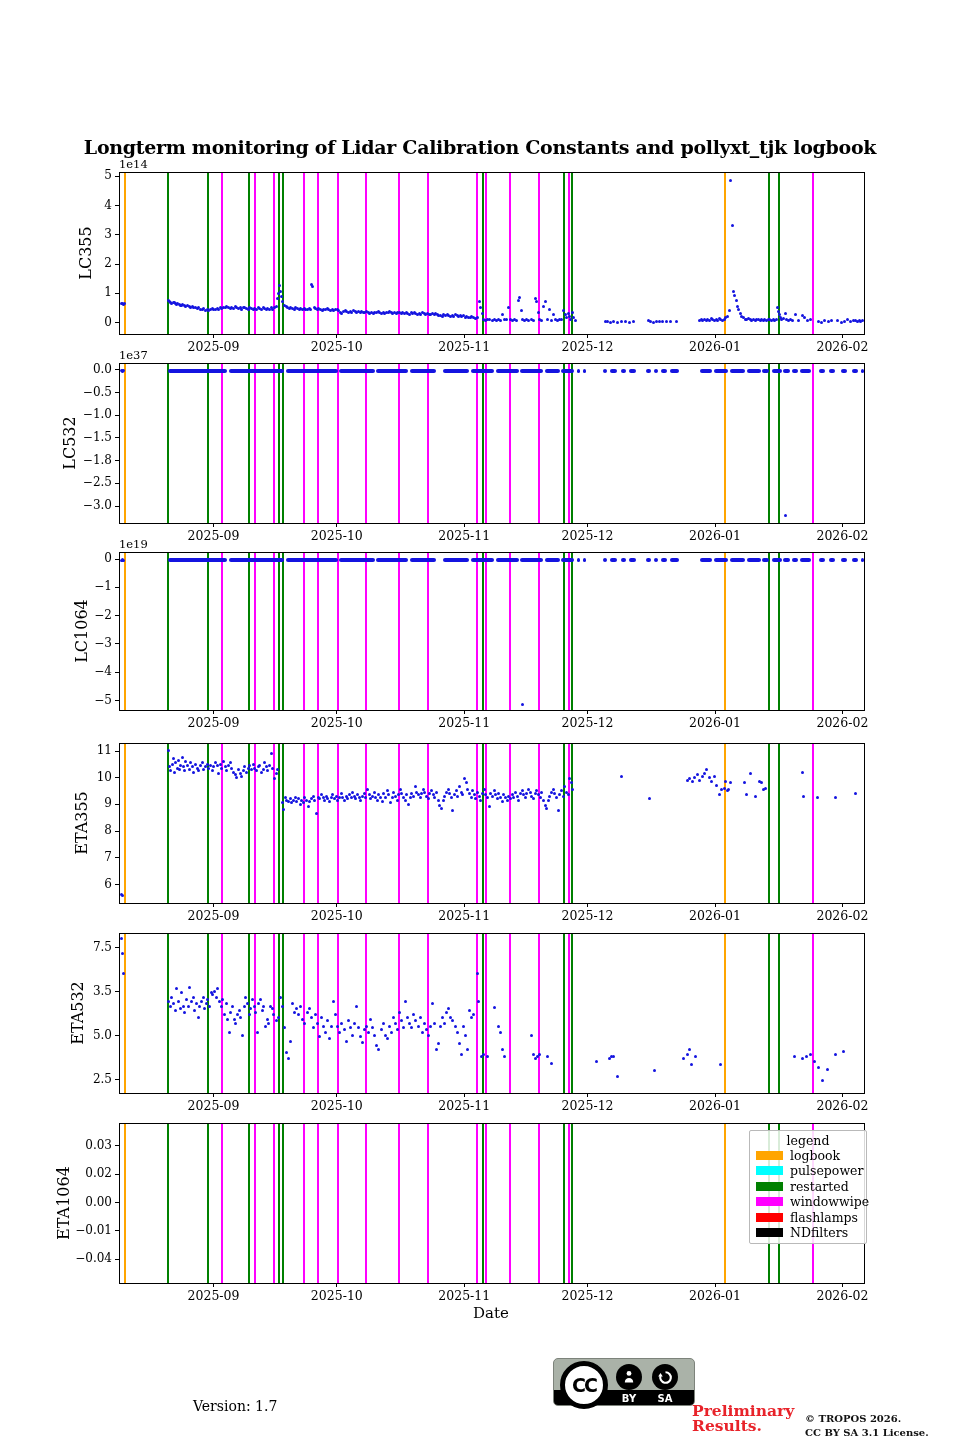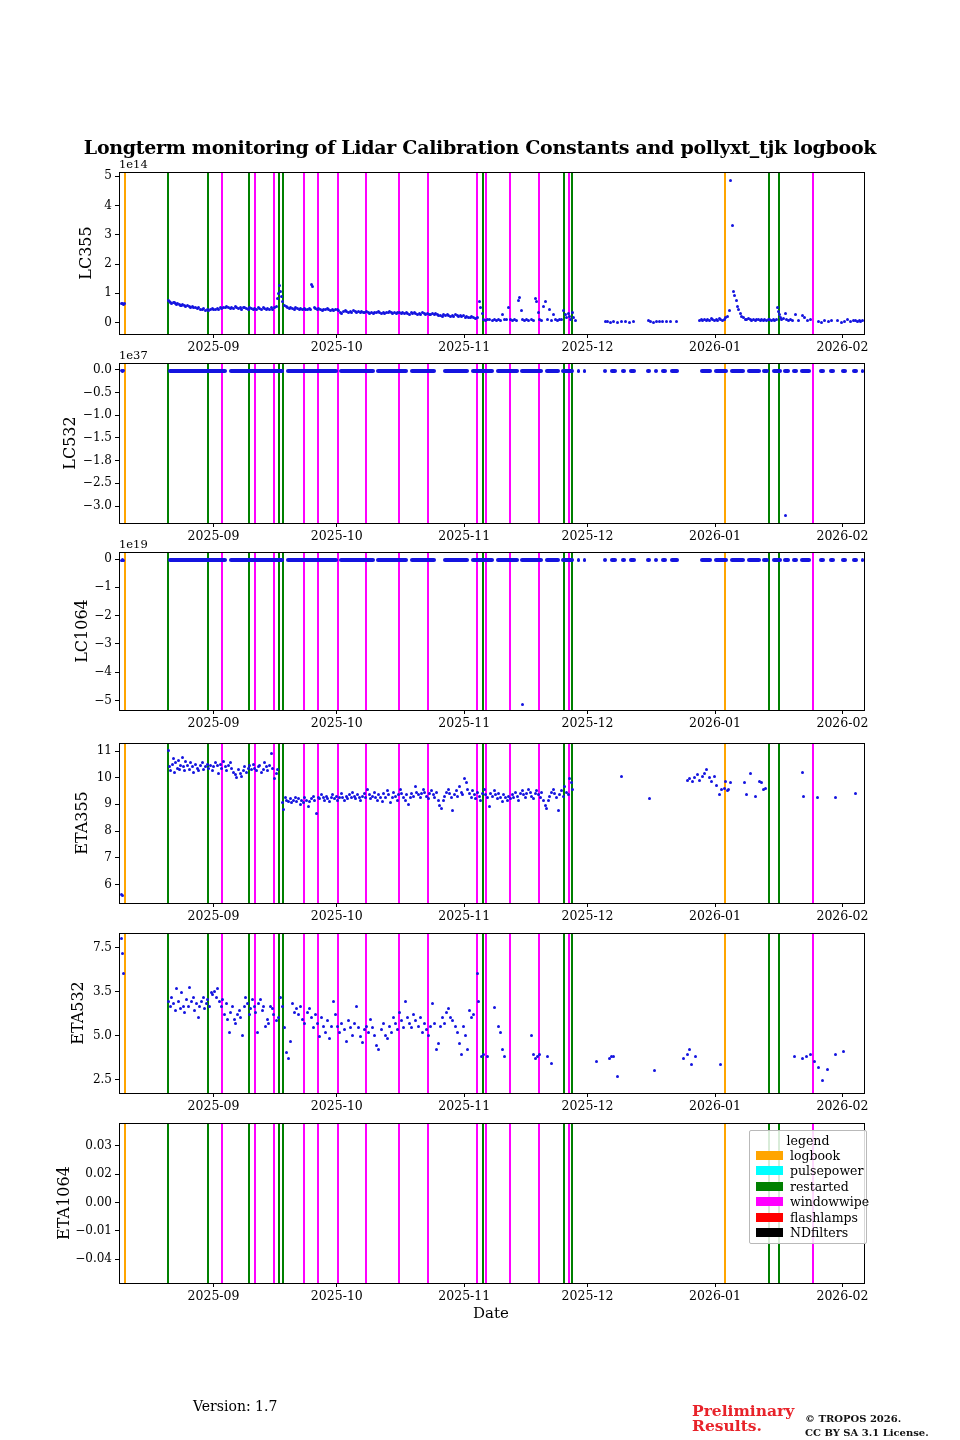--- a/index.html
+++ b/index.html
@@ -1186,20 +1186,38 @@
             <div class="legend-label">NDfilters</div>
           </div>
         </div>
       </div>
     </div>
 
   <div class="xlabel" id="xlabel" style="left: 391px; top: 1304px;">Date</div>
 
   <div class="version" id="version-text" style="left: 193px; top: 1398px;">Version: 1.7</div>
 
+  <div class="badge" id="cc-badge" style="left: 553px; top: 1358px;">
+    <div class="badge-band"></div>
+    <div class="badge-cc">CC</div>
+    <div class="badge-ic" style="left:62px;">
+      <svg width="16" height="16" viewBox="0 0 16 16">
+          <circle cx="8" cy="4.4" r="2.4" fill="#fff"></circle>
+          <path d="M3.8 13.5c0-3 1.7-4.6 4.2-4.6s4.2 1.6 4.2 4.6z" fill="#fff"></path>
+        </svg>
+    </div>
+    <div class="badge-ic" style="left:98px;">
+      <svg width="17" height="17" viewBox="0 0 17 17">
+          <path d="M8.5 3.2 a5.3 5.3 0 1 1 -5.0 3.6" fill="none" stroke="#fff" stroke-width="2.1"></path>
+          <path d="M1.2 7.6 l4.6 0 -2.3 -3.6 z" fill="#fff"></path>
+        </svg>
+    </div>
+    <div class="badge-txt" style="left:62px;">BY</div>
+    <div class="badge-txt" style="left:98px;">SA</div>
+  </div>
 
   <div class="prelim" id="prelim-text" style="left: 692px; top: 1404px;">
     <div>Preliminary</div>
     <div>Results.</div>
   </div>
 
   <div class="tropos" id="tropos-text" style="left: 805px; top: 1412px;">
     <div>© TROPOS 2026.</div>
     <div>CC BY SA 3.1 License.</div>
   </div>

